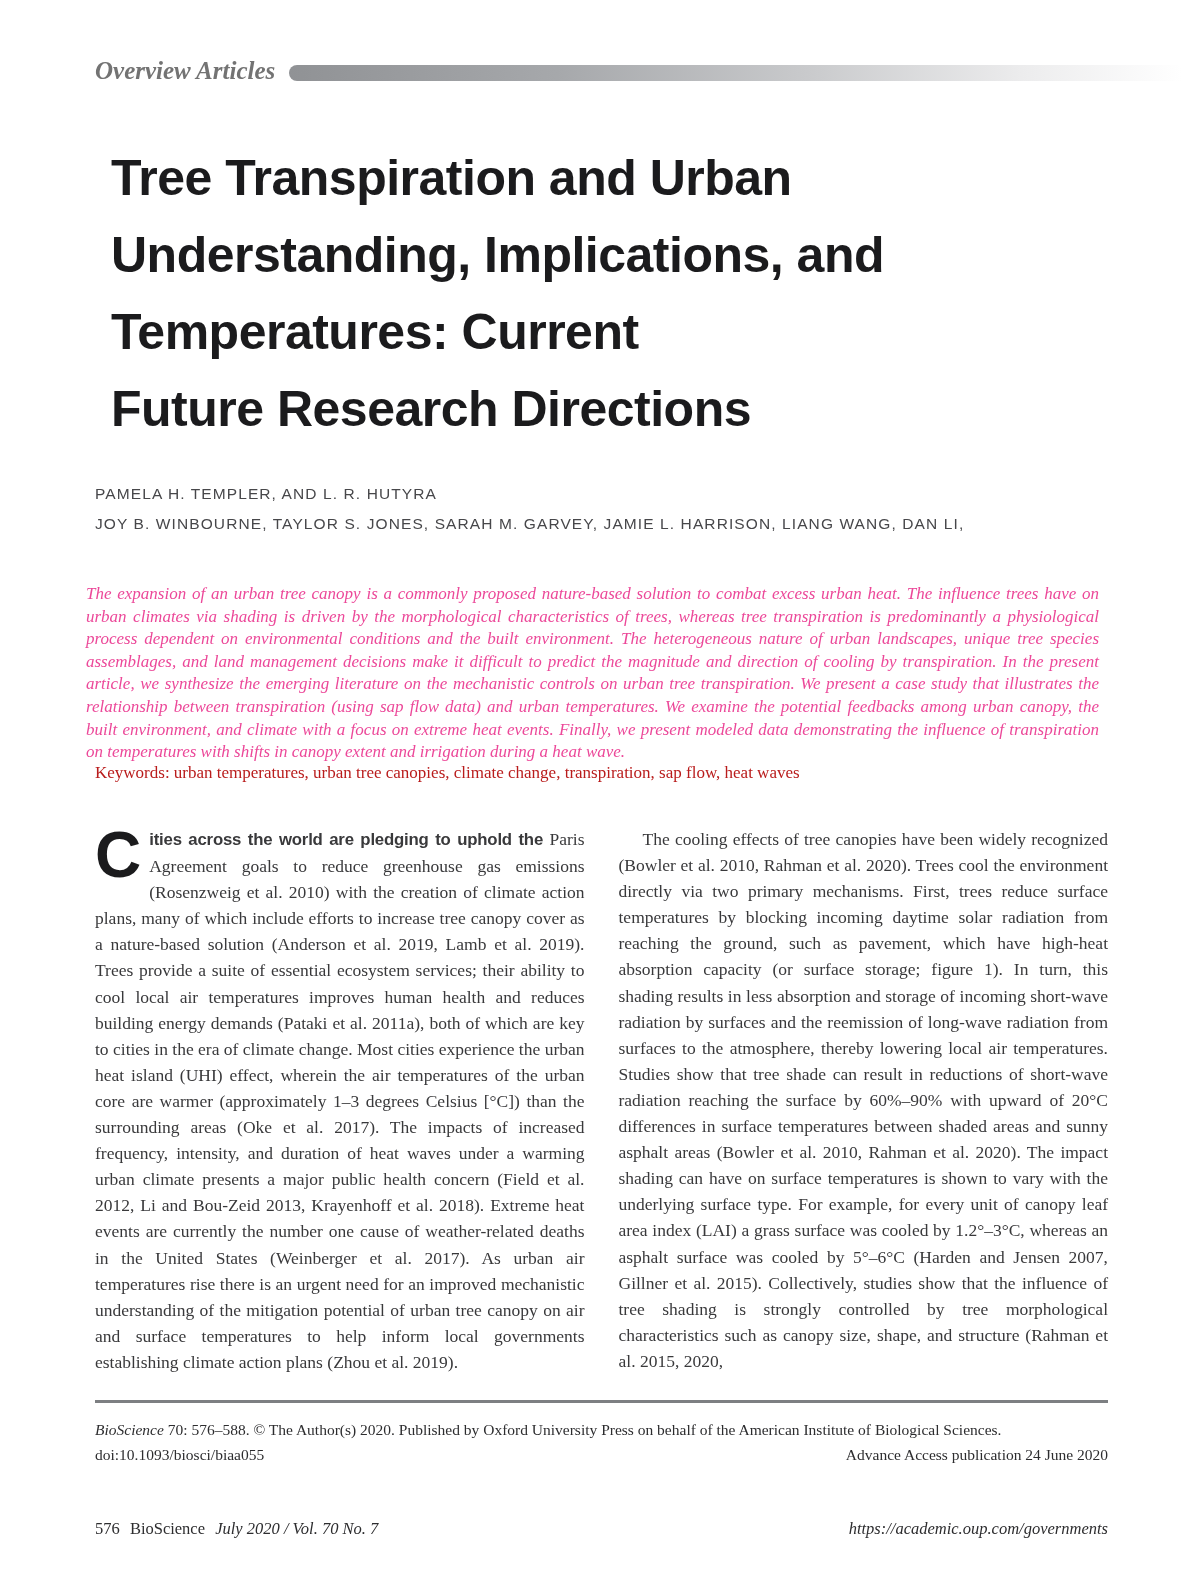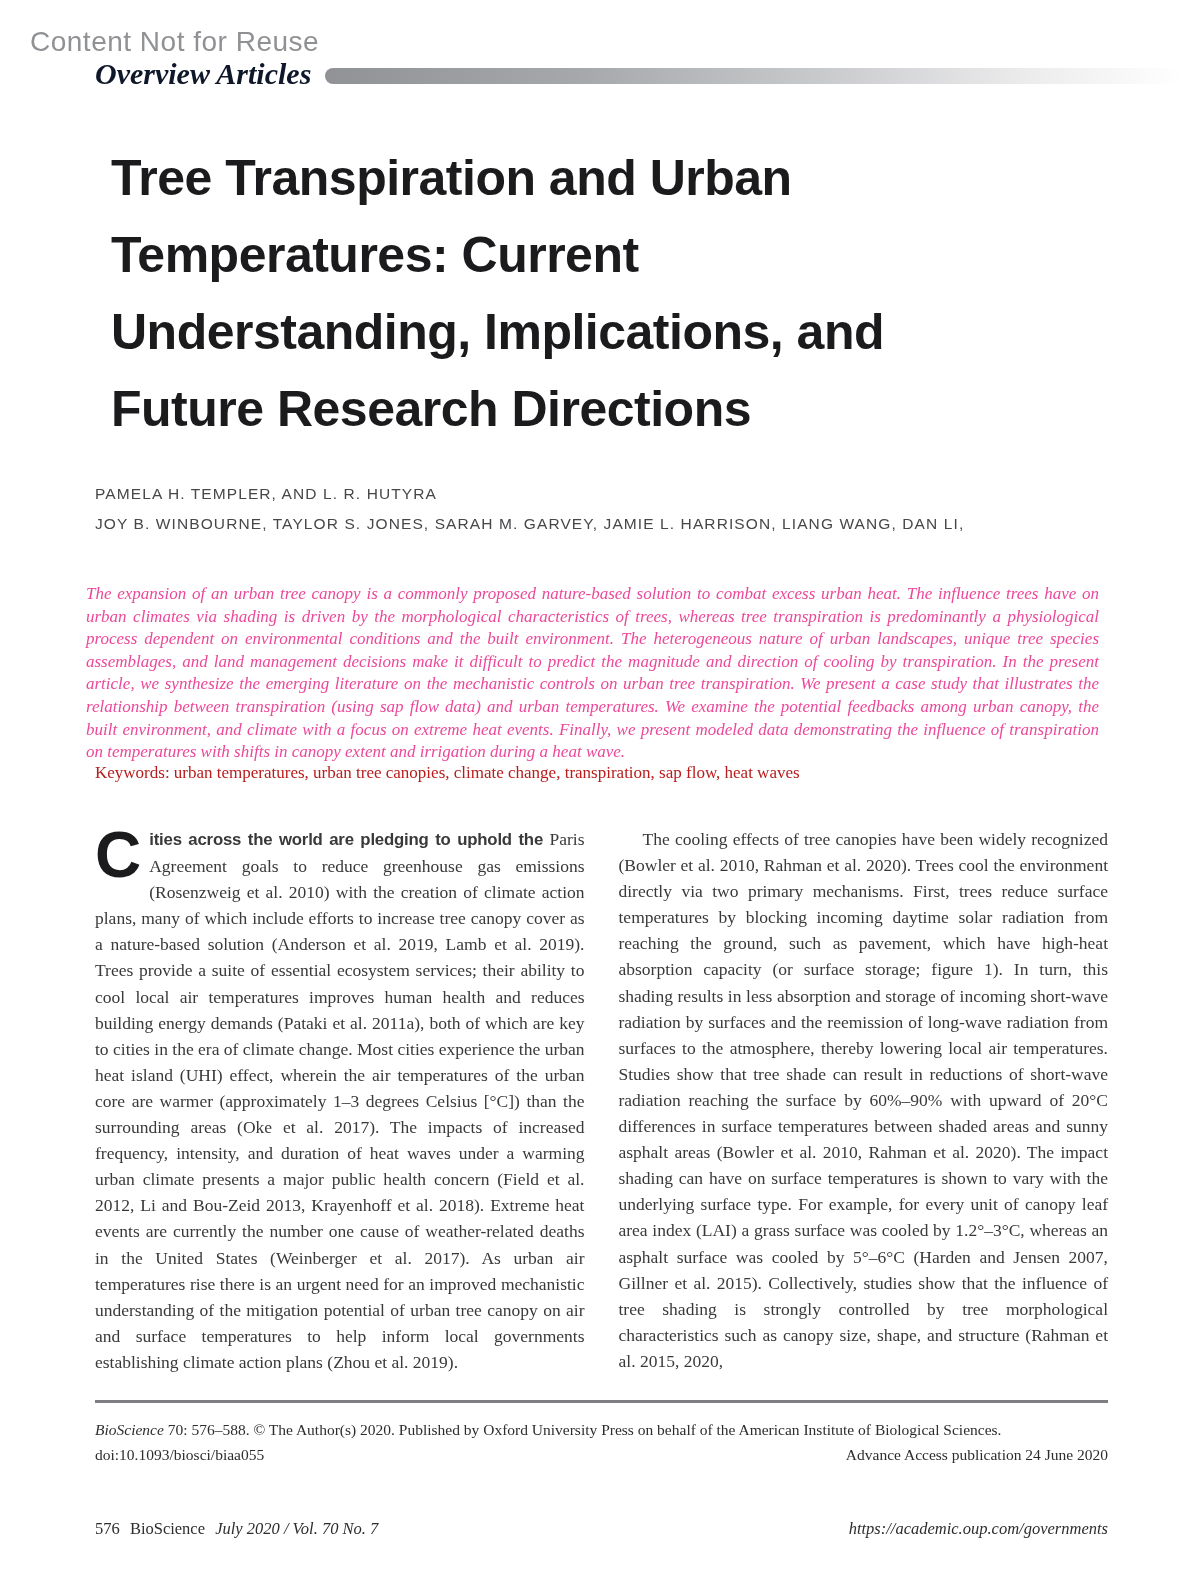--- a/index.html
+++ b/index.html
@@ -16,21 +16,21 @@
     font-family:"Liberation Sans", sans-serif;
     font-size:28px;color:#8f9194;letter-spacing:0.5px;
   }
   .banner-row{
     position:absolute;top:57px;left:95px;right:18px;
     display:flex;align-items:center;gap:14px;
   }
   .banner-label{
     font-family:"Liberation Serif", serif;
     font-style:italic;font-weight:bold;
-    font-size:30px;color:#0f172a;white-space:nowrap;
+    font-size:25px;color:#737373;white-space:nowrap;
   }
   .banner-bar{
     flex:1;height:16px;margin-top:4px;
     border-radius:9px 0 0 9px;
     background:linear-gradient(to right,#909295 0%,#a6a8ab 30%,#c9cacc 58%,#ececed 82%,#ffffff 100%);
   }
   .title{
     position:absolute;top:140px;left:95px;width:980px;
     font-family:"Liberation Sans", sans-serif;
     font-weight:bold;font-size:50px;line-height:77px;
@@ -87,31 +87,30 @@
   }
   .it{font-style:italic;}
   .b{font-weight:normal;}
   .pf-left span{margin-right:6px;}
 </style>
 </head>
 <body>
 
 <div class="page">
 
-  <div class="watermark">Content Not for Reuse</div>
 
   <div class="banner-row">
     <span class="banner-label">Overview Articles</span>
     <span class="banner-bar"></span>
   </div>
 
   <div class="title">
     <div>Tree Transpiration and Urban</div>
+    <div>Understanding, Implications, and</div>
     <div>Temperatures: Current</div>
-    <div>Understanding, Implications, and</div>
     <div>Future Research Directions</div>
   </div>
 
   <div class="authors">
     <div>PAMELA H. TEMPLER, AND L. R. HUTYRA</div>
     <div>JOY B. WINBOURNE, TAYLOR S. JONES, SARAH M. GARVEY, JAMIE L. HARRISON, LIANG WANG, DAN LI,</div>
   </div>
 
   <div class="abstract">The expansion of an urban tree canopy is a commonly proposed nature-based solution to combat excess urban heat. The influence trees have on urban climates via shading is driven by the morphological characteristics of trees, whereas tree transpiration is predominantly a physiological process dependent on environmental conditions and the built environment. The heterogeneous nature of urban landscapes, unique tree species assemblages, and land management decisions make it difficult to predict the magnitude and direction of cooling by transpiration. In the present article, we synthesize the emerging literature on the mechanistic controls on urban tree transpiration. We present a case study that illustrates the relationship between transpiration (using sap flow data) and urban temperatures. We examine the potential feedbacks among urban canopy, the built environment, and climate with a focus on extreme heat events. Finally, we present modeled data demonstrating the influence of transpiration on temperatures with shifts in canopy extent and irrigation during a heat wave.</div>
 

